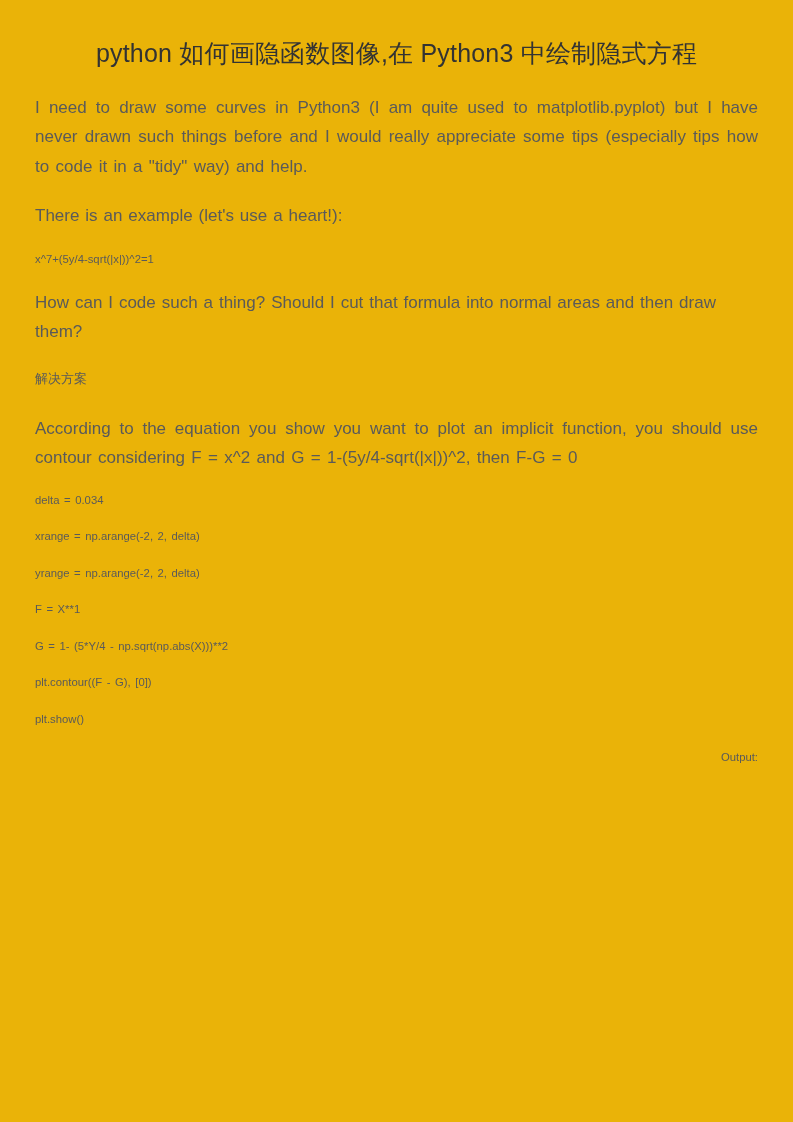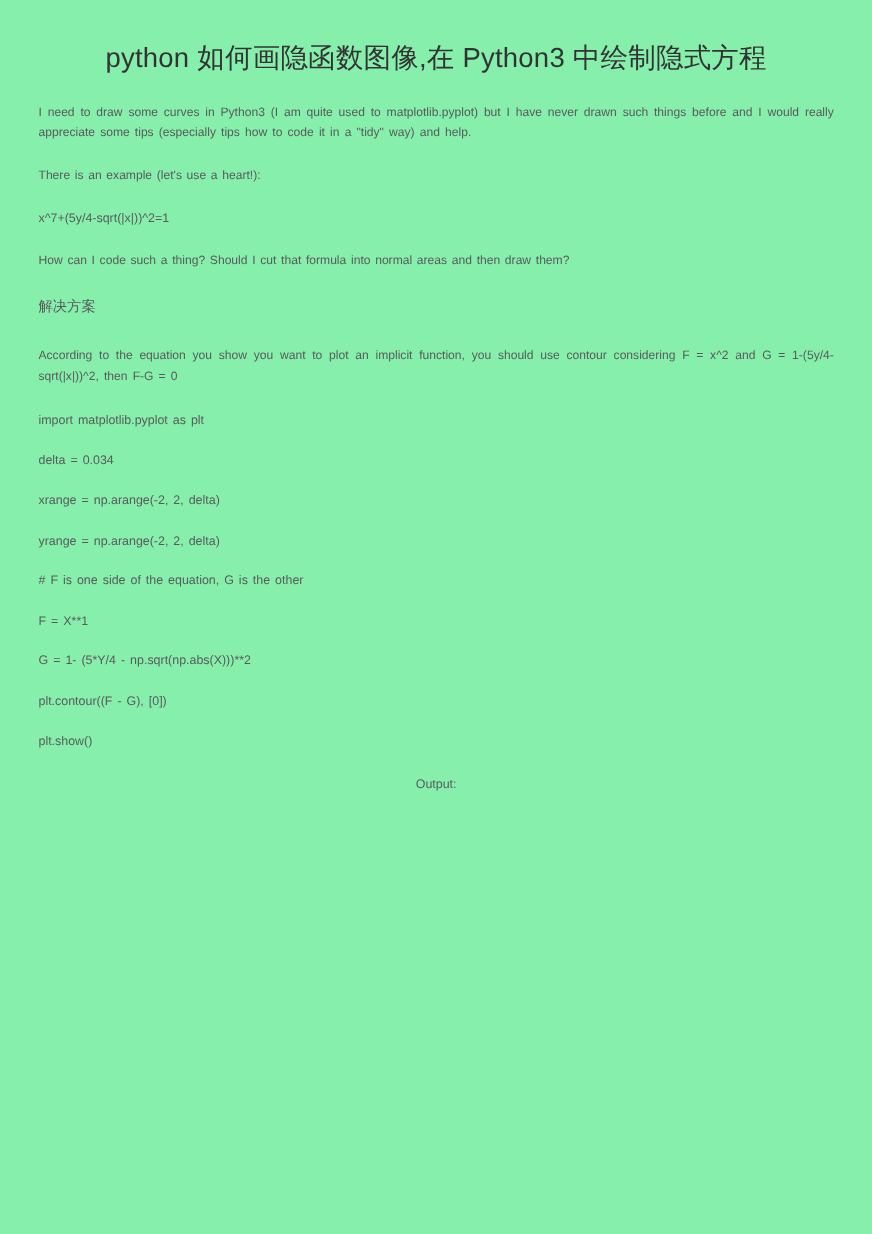--- a/index.html
+++ b/index.html
@@ -11,39 +11,39 @@
     width: 793px;
     height: 1122px;
     font-family: "Liberation Sans", "DejaVu Sans", sans-serif;
     -webkit-font-smoothing: antialiased;
     overflow: hidden;
   }
   .page {
     position: relative;
     width: 793px;
     height: 1122px;
-    background: #86efac;
+    background: #eab308;
     box-sizing: border-box;
   }
   .content {
     padding: 0 35px;
   }
   .doc-title {
     margin: 0;
     padding-top: 38px;
     font-size: 25px;
     font-weight: normal;
     color: #333333;
     text-align: center;
     letter-spacing: 0.2px;
     line-height: 1.25;
   }
   .para {
     margin: 0;
-    font-size: 11px;
+    font-size: 17px;
     color: #5a5a5a;
     line-height: 1.72;
     text-align: justify;
     text-justify: inter-word;
     word-spacing: 1.6px;
   }
   .para-block {
     margin-top: 24px;
   }
   .para-tight {
@@ -81,21 +81,21 @@
     line-height: 1.6;
     text-align: left;
     word-spacing: 0.6px;
   }
   .output-label {
     margin: 0;
     margin-top: 20px;
     font-size: 11.3px;
     color: #5a5a5a;
     line-height: 1.6;
-    text-align: center;
+    text-align: right;
   }
   .blank-area {
     height: 430px;
   }
 </style>
 </head>
 <body>
 
 <div class="page">
   <div class="content">
@@ -108,25 +108,23 @@
 
     <p class="eq-line">x^7+(5y/4-sqrt(|x|))^2=1</p>
 
     <p class="para para-tight">How can I code such a thing? Should I cut that formula into normal areas and then draw them?</p>
 
     <h2 class="section-head">解决方案</h2>
 
     <p class="para para-block">According to the equation you show you want to plot an implicit function, you should use contour considering F = x^2 and G = 1-(5y/4-sqrt(|x|))^2, then F-G = 0</p>
 
     <div>
-      <p class="code-line code-first">import matplotlib.pyplot as plt</p>
       <p class="code-line">delta = 0.034</p>
       <p class="code-line">xrange = np.arange(-2, 2, delta)</p>
       <p class="code-line">yrange = np.arange(-2, 2, delta)</p>
-      <p class="code-line"># F is one side of the equation, G is the other</p>
       <p class="code-line">F = X**1</p>
       <p class="code-line">G = 1- (5*Y/4 - np.sqrt(np.abs(X)))**2</p>
       <p class="code-line">plt.contour((F - G), [0])</p>
       <p class="code-line">plt.show()</p>
     </div>
 
     <p class="output-label">Output:</p>
 
     <div class="blank-area"></div>
 

